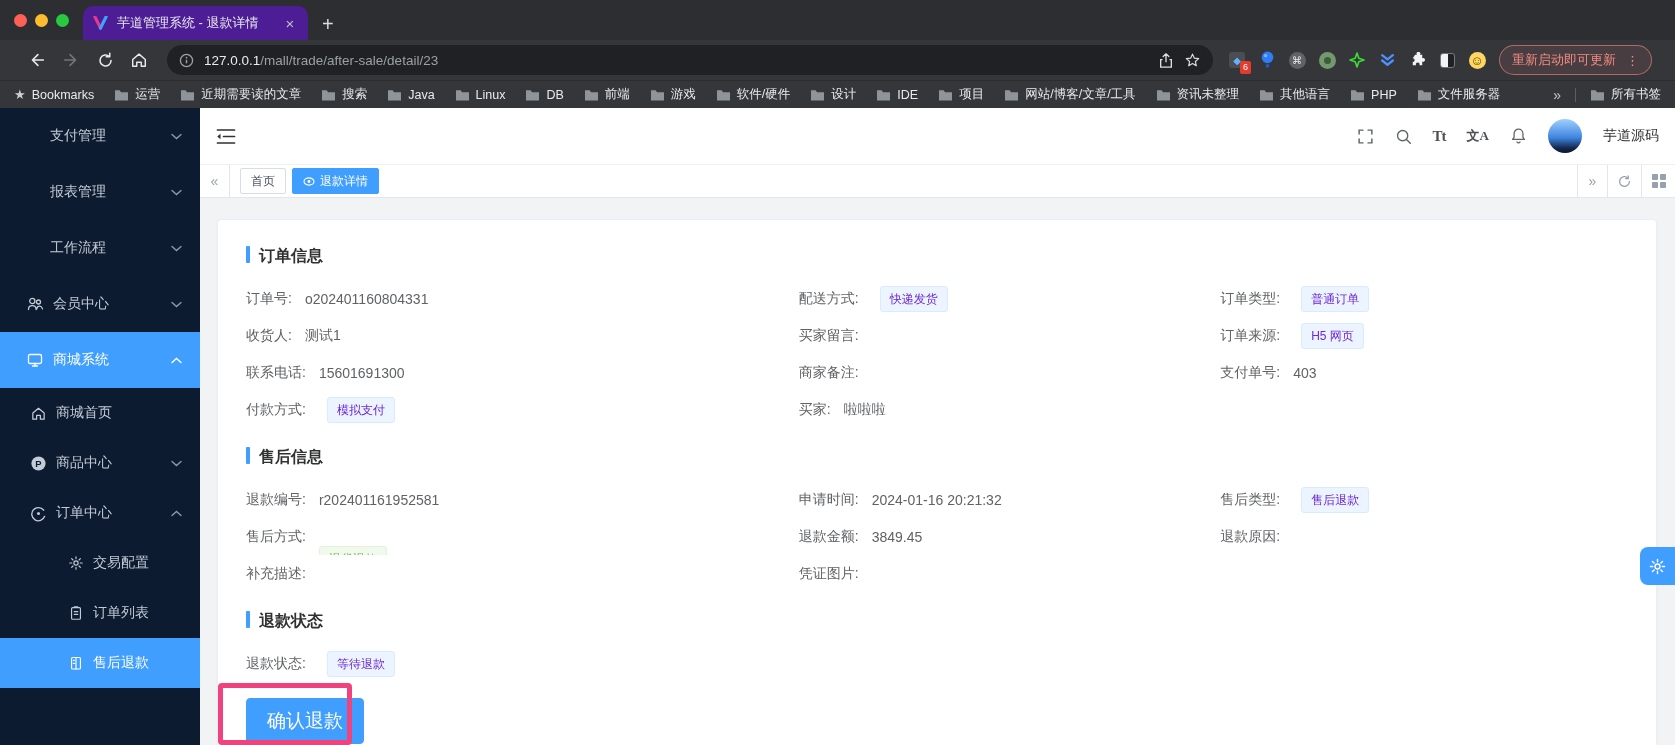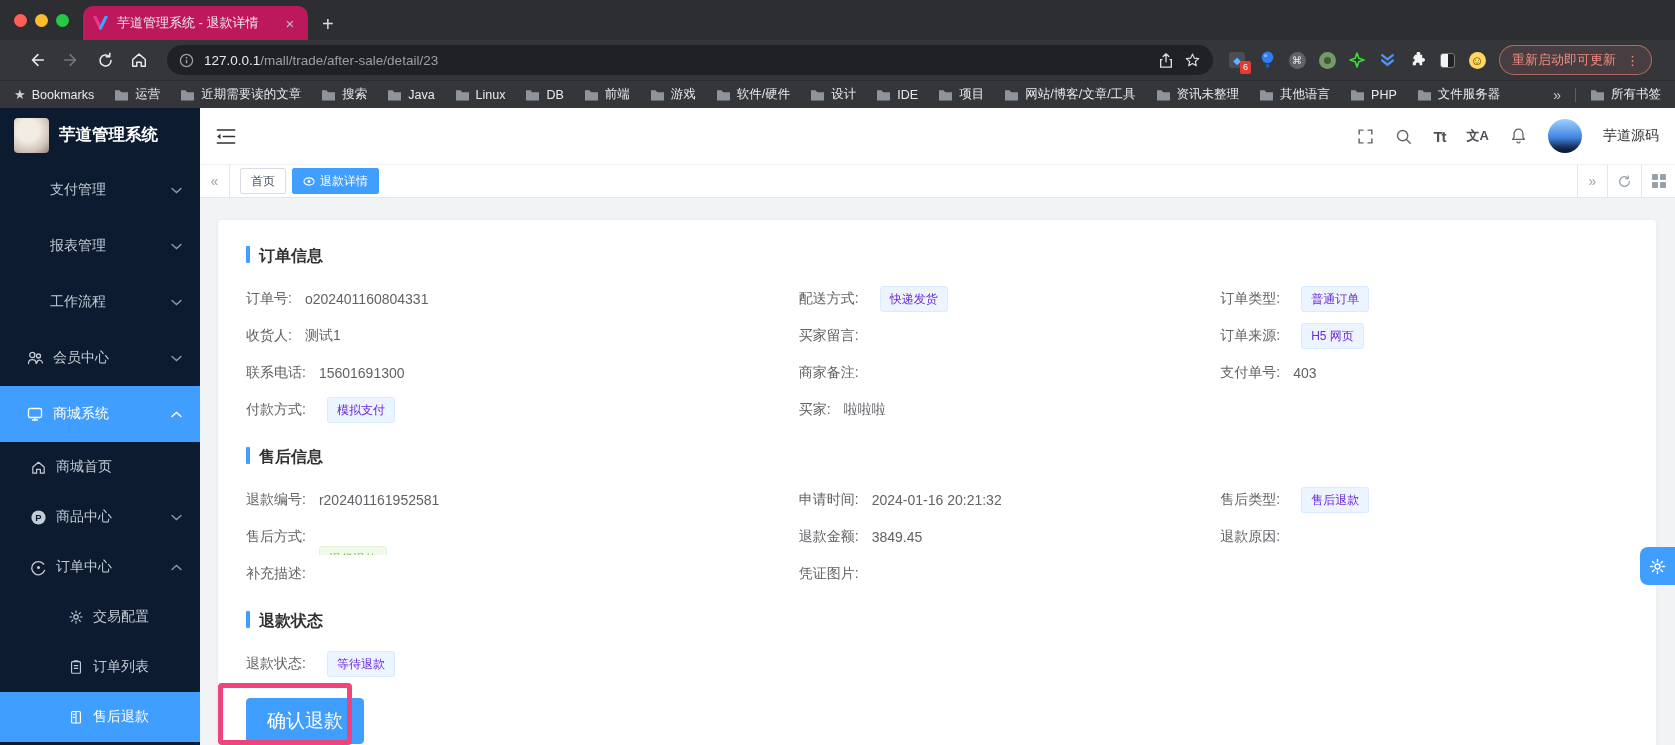--- a/index.html
+++ b/index.html
@@ -5,21 +5,21 @@
   * { margin:0; padding:0; box-sizing:border-box; }
   html,body { width:1675px; height:745px; overflow:hidden; }
   body { font-family:"Liberation Sans","DejaVu Sans",sans-serif; background:#f2f3f5; }
   .page { position:relative; width:1675px; height:745px; overflow:hidden; }
 
   
   .tabstrip { height:40px; background:#2d2e31; display:flex; align-items:flex-end; }
   .traffic { display:flex; gap:8px; align-items:center; padding:0 14px 0 14px; height:40px; }
   .tl { width:13px; height:13px; border-radius:50%; }
   .tl.red{background:#ff5f57;} .tl.yellow{background:#febc2e;} .tl.green{background:#28c840;}
-  .tab { width:225px; height:34px; background:#be185d; border-radius:10px 10px 0 0; display:flex; align-items:center; gap:9px; padding:0 10px; color:#e8eaed; font-size:13px; }
+  .tab { width:225px; height:34px; background:#4c1d95; border-radius:10px 10px 0 0; display:flex; align-items:center; gap:9px; padding:0 10px; color:#e8eaed; font-size:13px; }
   .tab-title { flex:1; white-space:nowrap; overflow:hidden; }
   .tab-close { color:#bdc1c6; font-size:15px; width:16px; text-align:center; cursor:default; }
   .newtab { color:#dadce0; font-size:20px; margin:0 0 4px 14px; }
 
   .toolbar { height:40px; background:#35363a; display:flex; align-items:center; padding:0 23px; gap:6px; }
   .nav-ic { width:28px; height:28px; display:flex; align-items:center; justify-content:center; color:#e8eaed; }
   .nav-ic.dim { color:#72767b; }
   .omnibox { flex:1; height:30px; background:#202124; border-radius:15px; display:flex; align-items:center; padding:0 12px; gap:10px; margin:0 8px; }
   .omni-url { flex:1; font-size:13.5px; color:#e8eaed; white-space:nowrap; overflow:hidden; }
   .omni-url .path { color:#9aa0a6; }
@@ -51,21 +51,21 @@
   .mi .chev { position:absolute; right:18px; color:#8e98a5; }
   .mi.active { background:#409eff; color:#fff; }
   .mi.active .chev { color:#fff; }
   .mi svg { flex-shrink:0; }
 
   .main { flex:1; display:flex; flex-direction:column; min-width:0; }
   .app-header { height:57px; background:#fff; display:flex; align-items:center; padding:0 16px; border-bottom:1px solid #eef0f3; }
   .hamburger { color:#303133; display:flex; align-items:center; }
   .hdr-right { margin-left:auto; display:flex; align-items:center; gap:21px; color:#5f6368; }
   .hdr-ic { display:flex; align-items:center; justify-content:center; }
-  .txt-ic { font-size:15px; color:#4d5156; font-weight:bold; letter-spacing:-1px; }
+  .txt-ic { font-size:15px; color:#4d5156; font-weight:bold; letter-spacing:-1px;font-family:Liberation Serif, serif; }
   .avatar { width:34px; height:34px; border-radius:50%; background:linear-gradient(180deg,#9fd1ff 0%,#3f84e0 55%,#142a4e 85%,#0a1530 100%); }
   .username { font-size:14px; color:#303133; white-space:nowrap; }
 
   .tagsbar { height:33px; background:#fff; border-bottom:1px solid #e3e6eb; display:flex; align-items:center; }
   .tag-arrow { width:30px; height:100%; display:flex; align-items:center; justify-content:center; color:#97a0ab; font-size:14px; border-right:1px solid #e3e6eb; }
   .tag-arrow.right { border-right:none; border-left:1px solid #e3e6eb; }
   .tagtabs { flex:1; display:flex; align-items:center; gap:6px; padding-left:10px; }
   .ttab { height:26px; display:flex; align-items:center; gap:5px; padding:0 10px; font-size:12px; border:1px solid #d8dce5; background:#fff; color:#495060; border-radius:2px; }
   .ttab.active { background:#409eff; border-color:#409eff; color:#fff; }
   .tagbar-btn { width:34px; height:100%; display:flex; align-items:center; justify-content:center; color:#97a0ab; border-left:1px solid #e3e6eb; }
@@ -322,24 +322,20 @@
             <path d="M1 2.5 h5 l1.5 2 H15 v9 H1 z" fill="#8f949a"></path>
           </svg>
           <span>所有书签</span>
         </span>
     </span>
   </div>
 
   <div class="app">
 
     <aside class="sidebar">
-      <div class="logo-row">
-        <span class="logo-img"></span>
-        <span class="logo-title">芋道管理系统</span>
-      </div>
       <nav class="menu">
         <div class="mi">
           <span>支付管理</span>
           <span class="chev">
               <svg width="11" height="7" viewBox="0 0 11 7">
                 <path d="M1 1.5 l4.5 4 4.5-4" stroke="currentColor" stroke-width="1.4" fill="none" stroke-linecap="round"></path>
               </svg>
             </span>
         </div>
         <div class="mi">

